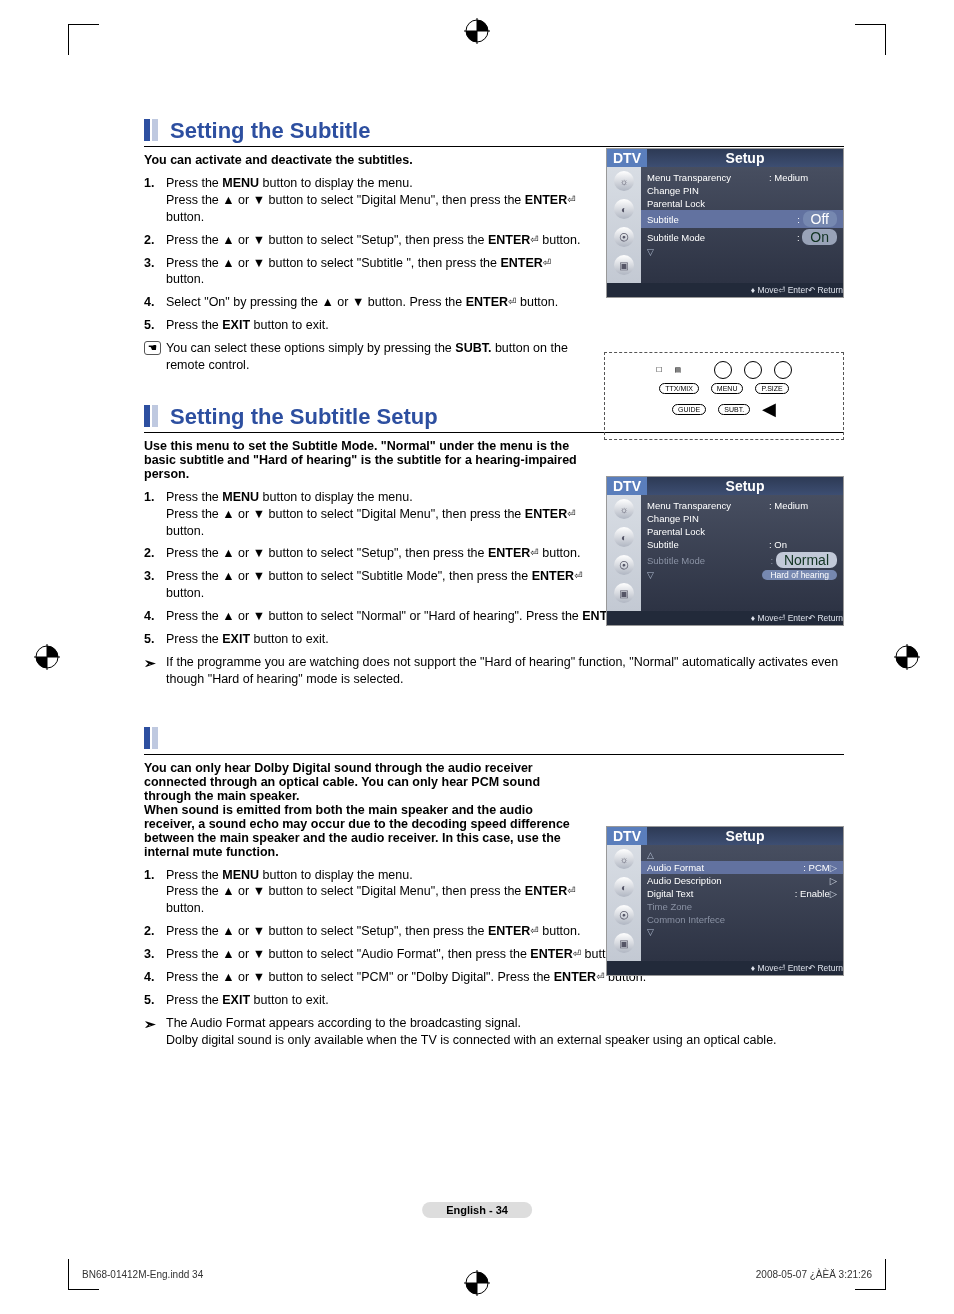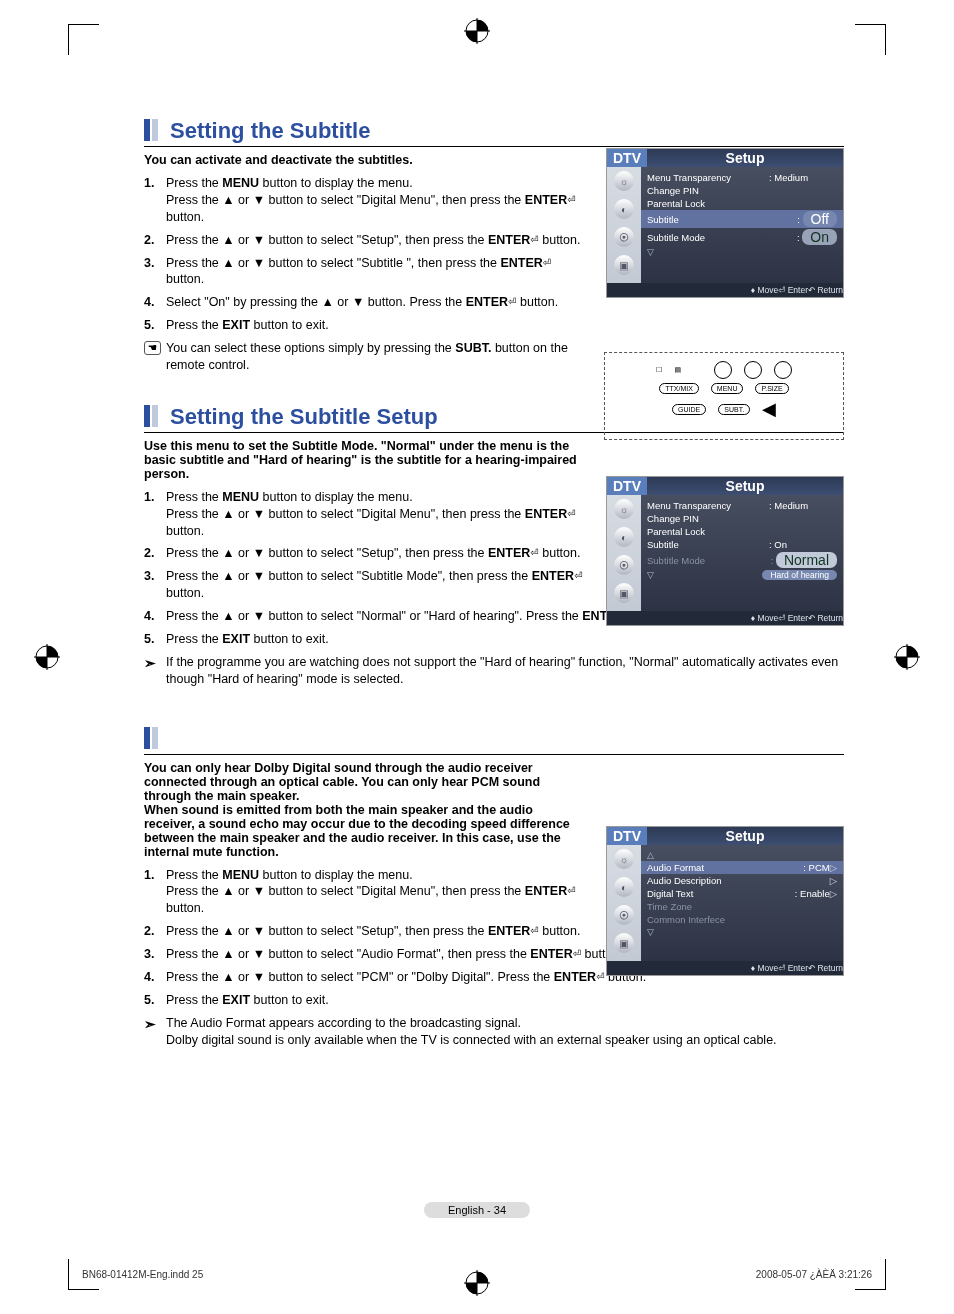--- a/index.html
+++ b/index.html
@@ -45,21 +45,21 @@
   .osd .pill.hl{background:#7688b0;color:#fff}
   .osd .tri{color:#b0bcd0;font-size:9px}
   .osd .arrowr{float:right;color:#cfd6e3}
   .osd .footer{background:#222a3a;font-size:8.5px;color:#dfe3ec;display:flex;justify-content:flex-end;padding:2px 0}
   .remote{position:absolute;border:1px dashed #555;padding:8px 10px;width:218px;height:70px}
   .remote-inner{display:flex;flex-direction:column;gap:4px;align-items:center}
   .rc-row{display:flex;gap:12px;align-items:center}
   .rc-circ{width:16px;height:16px;border:1px solid #000;border-radius:50%}
   .rc-btn{border:1px solid #000;border-radius:8px;font-size:7px;padding:1px 5px}
   .rc-arrow{font-size:18px}
-  .page-num{position:absolute;bottom:96px;left:50%;transform:translateX(-50%);font-size:11px;font-weight:normal;background:#ddd;border-radius:10px;padding:2px 24px}
+  .page-num{position:absolute;bottom:96px;left:50%;transform:translateX(-50%);font-size:11px;font-weight:bold;background:#ddd;border-radius:10px;padding:2px 24px}
   .foot{position:absolute;bottom:34px;left:60px;right:60px;font-size:10px;color:#333;display:flex;justify-content:space-between}
 </style>
 </head>
 <body>
 
 <div class="page">
   <div class="crop-tl"></div>
     <div class="crop-tr"></div>
     <div class="crop-bl"></div>
     <div class="crop-br"></div>
@@ -336,16 +336,16 @@
           <span>♦ <span>Move</span></span>
           <span>⏎ <span>Enter</span></span>
           <span>↶ <span>Return</span></span>
         </div>
     </div>
 
   </div>
 
   <div class="page-num">English - 34</div>
   <div class="foot">
-    <span>BN68-01412M-Eng.indd   25</span>
+    <span>BN68-01412M-Eng.indd   34</span>
     <span>2008-05-07   ¿ÀÈÄ 3:21:26</span>
   </div>
 </div>
 
 </body></html>

